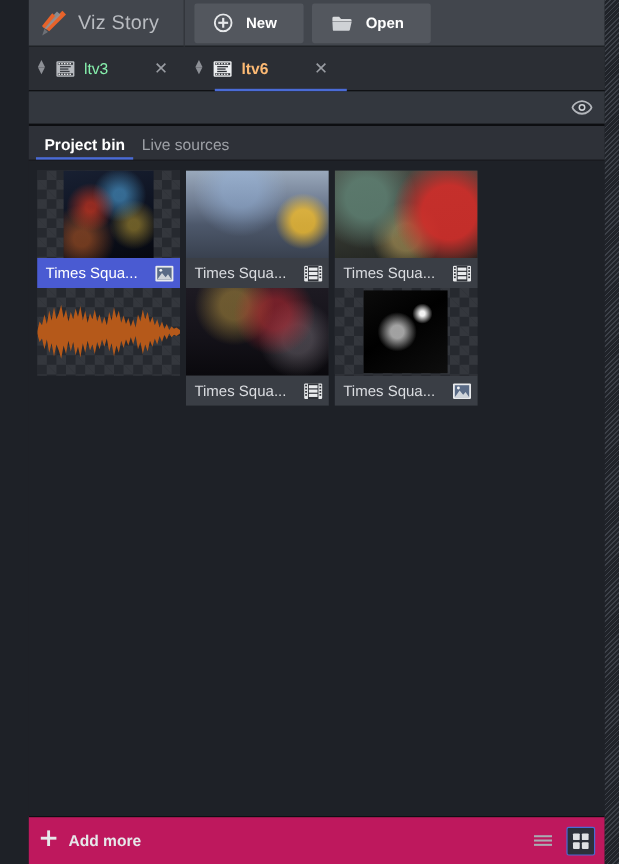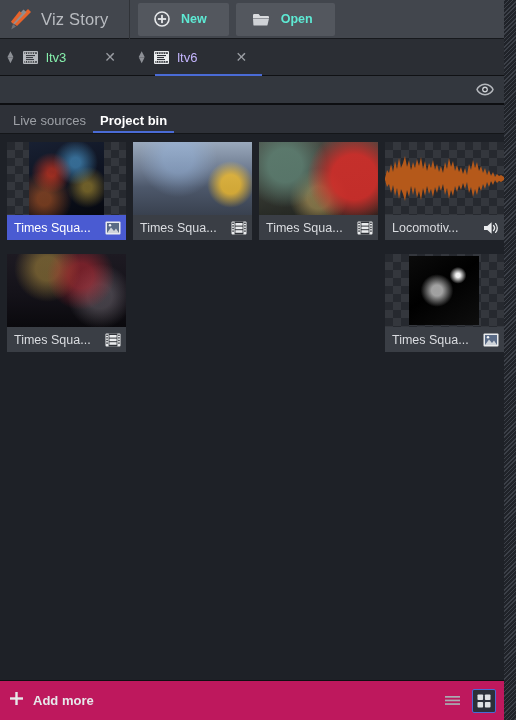--- a/index.html
+++ b/index.html
@@ -4,21 +4,21 @@
 <title>Viz Story</title>
 <style>
   * { margin:0; padding:0; box-sizing:border-box; }
   html, body {
     width:516px; height:720px;
     background:#1e2127;
     font-family:"Liberation Sans", sans-serif;
     overflow:hidden;
     -webkit-font-smoothing:antialiased;
   }
-  #app { width:516px; height:720px; position:relative; display:flex; }
+  #app { width:516px; height:720px; position:relative; display:flex;padding-left:24px; }
   .col { width:504px; height:720px; display:flex; flex-direction:column; }
 
   
   .edge-handle {
     width:12px; height:720px;
     background:
       repeating-linear-gradient(135deg,
         #3c4048 0px, #3c4048 1px,
         #202329 1px, #202329 3px);
     background-color:#22252b;
@@ -43,21 +43,21 @@
   .brand-name {
     color:#b9bcc1; font-size:16.5px; letter-spacing:.2px; font-weight:400;
   }
   .tbtn {
     height:33px; margin-left:7px;
     background:#53575e; border:none; border-radius:2px;
     display:flex; align-items:center; gap:11px;
     padding:0 22px 0 16px; cursor:pointer;
   }
   .tbtn:first-of-type { margin-left:8px; }
-  .tbtn-label { color:#5eead4; font-size:12.5px; font-weight:bold; }
+  .tbtn-label { color:#ffffff; font-size:12.5px; font-weight:bold; }
   .tbtn svg { display:block; }
 
   
   .tabbar {
     height:37px; flex:0 0 37px;
     background:#2b2e34;
     display:flex; align-items:stretch;
     border-bottom:1px solid #101114;
     position:relative;
   }
@@ -68,21 +68,21 @@
     flex:0 0 auto;
   }
   .tab-grip {
     width:9px; color:#8d9096; font-size:11px; line-height:9px;
     display:flex; flex-direction:column; align-items:center; justify-content:center;
     flex:0 0 9px; user-select:none;
   }
   .tab-grip span { display:block; height:6px; line-height:6px; font-size:10px; }
   .tab-icon { width:17px; height:17px; flex:0 0 17px; }
   .tab-label { font-size:13px; color:#86efac; white-space:nowrap; }
-  .tab.active .tab-label { color:#c4b5fd; font-weight:normal; }
+  .tab.active .tab-label { color:#fdba74; font-weight:bold; }
   .tab-close {
     width:22px; text-align:center; color:#9a9da3; font-size:14px;
     margin-left:26px; cursor:pointer; user-select:none;
   }
   .tab.active .tab-underline {
     position:absolute; left:24px; right:0; bottom:-1px; height:2px;
     background:#4a6bd6;
   }
 
   
@@ -112,21 +112,21 @@
   .ptab.active::after {
     content:""; position:absolute; left:0; right:0; bottom:0;
     height:2px; background:#4a6bd6;
   }
 
   
   .bin {
     flex:1 1 auto; background:#1e2127;
     padding:8px 0 0 7px; overflow:hidden;
   }
-  .grid { display:flex; flex-wrap:wrap; gap:14px 5px;justify-content:space-between; }
+  .grid { display:flex; flex-wrap:wrap; gap:0 5px; }
   .cell {
     width:119px; height:98px;
     display:flex; flex-direction:column;
     cursor:pointer; position:relative;
   }
   .thumb {
     width:119px; height:73px; position:relative; overflow:hidden;
     background-color:#2a2d33;
   }
   .checker {
@@ -324,25 +324,25 @@
       <span class="eye-btn">
         <svg width="18" height="13" viewBox="0 0 18 13">
           <path d="M9 1.2 C13.2 1.2 16.4 4.6 17 6.5 C16.4 8.4 13.2 11.8 9 11.8 C4.8 11.8 1.6 8.4 1 6.5 C1.6 4.6 4.8 1.2 9 1.2 Z" fill="none" stroke="#b4b7bc" stroke-width="1.5"></path>
           <circle cx="9" cy="6.5" r="2.9" fill="#cfd2d6"></circle>
           <circle cx="9" cy="6.5" r="1.6" fill="#2b2e34"></circle>
         </svg>
       </span>
     </div>
 
     <div class="paneltabs">
+      <div class="ptab active">
+        <span>Project bin</span>
+      </div>
       <div class="ptab">
         <span>Live sources</span>
-      </div>
-      <div class="ptab active">
-        <span>Project bin</span>
       </div>
     </div>
 
     <div class="bin">
       <div class="grid">
 
         <div class="cell selected">
           <div class="thumb checker">
             <div class="thumb-art art-ts1" style="left:22px;right:22px;top:0;bottom:0;"></div>
           </div>
@@ -427,30 +427,20 @@
                 L52,22 L54,30 L56,24 L58,31 L60,20 L62,27 L64,16 L66,25 L68,19 L70,29 L72,23 L74,30 L76,25 L78,32
                 L80,26 L82,33 L84,22 L86,28 L88,18 L90,26 L92,20 L94,29 L96,24 L98,31 L100,26 L102,33 L104,28
                 L106,34 L108,30 L110,35 L112,32 L114,34 L116,33 L119,35
                 L119,38 L116,40 L114,39 L112,41 L110,38 L108,43 L106,39 L104,45 L102,40 L100,47 L98,42 L96,49
                 L94,44 L92,53 L90,47 L88,55 L86,45 L84,51 L82,40 L80,47 L78,41 L76,48 L74,43 L72,50 L70,44
                 L68,54 L66,48 L64,57 L62,46 L60,53 L58,42 L56,49 L54,43 L52,51 L50,45 L48,55 L46,47 L44,52
                 L42,44 L40,54 L38,46 L36,58 L34,49 L32,56 L30,45 L28,53 L26,44 L24,55 L22,48 L20,59 L18,52
                 L16,47 L14,57 L12,46 L10,54 L8,43 L6,51 L4,42 L2,45 L0,38 Z"></path>
             </svg>
           </div>
-          <div class="label">
-            <span class="label-text">Locomotiv...</span>
-            <span class="label-icon">
-              <svg width="16" height="14" viewBox="0 0 16 14">
-                <path d="M1 5 H4.3 L8.6 1.3 V12.7 L4.3 9 H1 Z" fill="#e9ebed"></path>
-                <path d="M10.5 4.4 A4 4 0 0 1 10.5 9.6" fill="none" stroke="#e9ebed" stroke-width="1.3" stroke-linecap="round"></path>
-                <path d="M12.6 2.6 A6.6 6.6 0 0 1 12.6 11.4" fill="none" stroke="#e9ebed" stroke-width="1.3" stroke-linecap="round"></path>
-              </svg>
-            </span>
-          </div>
         </div>
 
         <div class="cell">
           <div class="thumb">
             <div class="thumb-art art-ts5"></div>
           </div>
           <div class="label">
             <span class="label-text">Times Squa...</span>
             <span class="label-icon">
               <svg width="16" height="14" viewBox="0 0 16 14">

